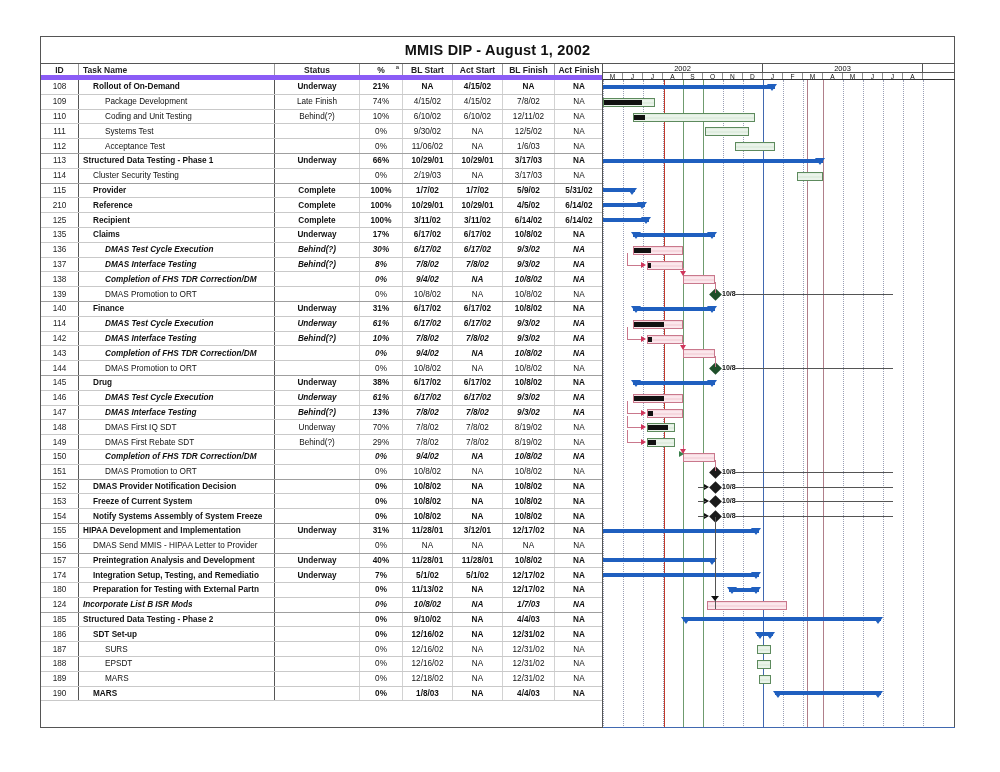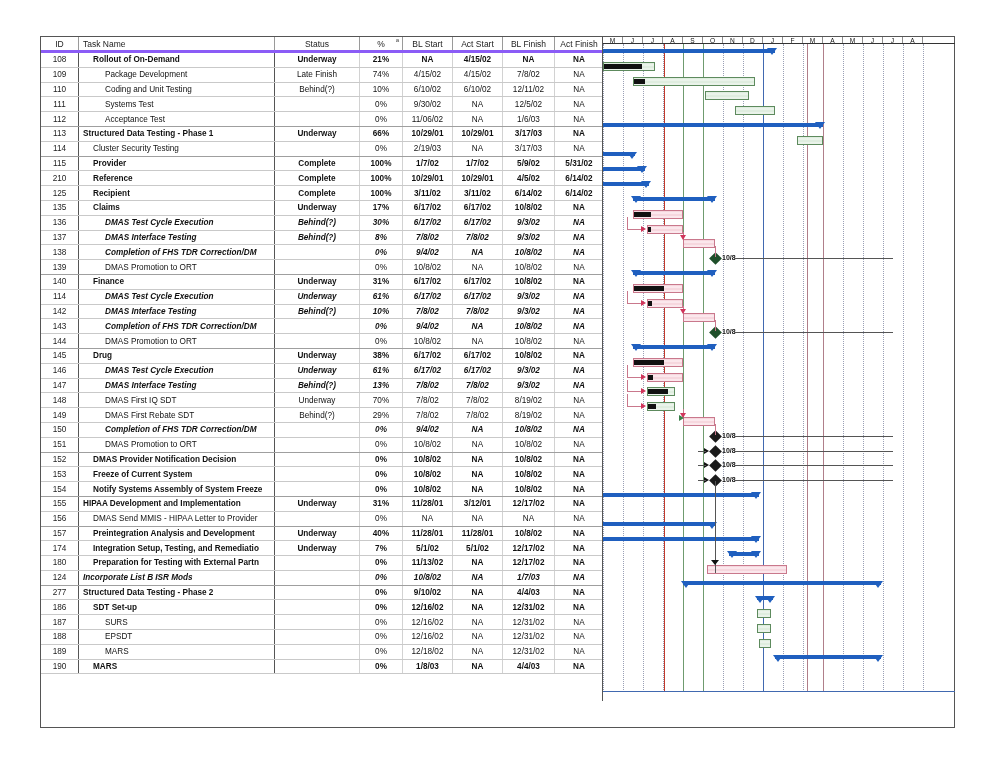--- a/index.html
+++ b/index.html
@@ -3,21 +3,21 @@
 <meta charset="utf-8">
 <style>
   html,body{margin:0;padding:0;background:#ffffff;}
   body{width:1000px;height:772px;overflow:hidden;font-family:"Liberation Sans",sans-serif;}
   .page{position:relative;width:1000px;height:772px;background:#fff;}
   .frame{position:absolute;left:40px;top:36px;width:915px;height:692px;border:1px solid #555;background:#fff;box-sizing:border-box;}
   .title{height:26px;line-height:26px;text-align:center;font-size:14.5px;font-weight:bold;color:#111;border-bottom:1px solid #555;letter-spacing:.2px;}
   .grid{position:relative;display:flex;height:664px;}
   
   .tbl{width:562px;flex:0 0 562px;border-right:1px solid #555;box-sizing:border-box;}
-  .hdr{display:flex;height:16px;border-bottom:3px solid #8b5cf6;box-sizing:border-box;}
+  .hdr{display:flex;height:16px;border-bottom:5px solid #8b5cf6;box-sizing:border-box;font-weight:bold;}
   .hdr > div{font-size:8.5px;color:#222;display:flex;align-items:center;justify-content:center;
              border-right:1px solid #9a9a9a;box-sizing:border-box;height:100%;}
   .hdr > div:last-child{border-right:none;}
   .c-id{width:38px;flex:0 0 38px;}
   .c-task{width:196px;flex:0 0 196px;justify-content:flex-start!important;padding-left:4px;}
   .c-status{width:85px;flex:0 0 85px;}
   .c-pct{width:43px;flex:0 0 43px;position:relative;}
   .c-bls{width:50px;flex:0 0 50px;}
   .c-acs{width:50px;flex:0 0 50px;}
   .c-blf{width:52px;flex:0 0 52px;}
@@ -73,20 +73,21 @@
   .arrow-dn{position:absolute;width:0;height:0;border-left:3.5px solid transparent;
             border-right:3.5px solid transparent;border-top:5px solid #d0355b;}
   .plot-bottom{position:absolute;left:0;right:0;bottom:0;border-bottom:1px solid #4169b0;}
 </style>
 </head>
 <body>
 
 <div class="page">
   <div class="frame">
 
+    <div class="title">MMIS DIP - August 1, 2002</div>
 
     <div class="grid">
 
       <div class="tbl">
         <div class="hdr">
           <div class="c-id">ID</div>
           <div class="c-task">Task Name</div>
           <div class="c-status">Status</div>
           <div class="c-pct">
             <span>%</span>
@@ -452,21 +453,21 @@
               <div class="c-id ">124</div>
               <div class="c-task red ">Incorporate List B ISR Mods</div>
               <div class="c-status red"></div>
               <div class="c-pct red">0%</div>
               <div class="c-bls red">10/8/02</div>
               <div class="c-acs red">NA</div>
               <div class="c-blf red">1/7/03</div>
               <div class="c-acf red">NA</div>
             </div>
             <div class="row">
-              <div class="c-id ">277</div>
+              <div class="c-id ">185</div>
               <div class="c-task b ">Structured Data Testing - Phase 2</div>
               <div class="c-status b"></div>
               <div class="c-pct b">0%</div>
               <div class="c-bls b">9/10/02</div>
               <div class="c-acs b">NA</div>
               <div class="c-blf b">4/4/03</div>
               <div class="c-acf b">NA</div>
             </div>
             <div class="row">
               <div class="c-id ">186</div>
@@ -515,20 +516,24 @@
               <div class="c-pct b">0%</div>
               <div class="c-bls b">1/8/03</div>
               <div class="c-acs b">NA</div>
               <div class="c-blf b">4/4/03</div>
               <div class="c-acf b">NA</div>
             </div>
           </div>
       </div>
 
       <div class="gantt">
+        <div class="yearrow" id="year-host">
+            <div style="width: 160px; flex: 0 0 160px;">2002</div>
+            <div style="width: 160px; flex: 0 0 160px;">2003</div>
+          </div>
         <div class="monthrow" id="month-host">
             <div>M</div>
             <div>J</div>
             <div>J</div>
             <div>A</div>
             <div>S</div>
             <div>O</div>
             <div>N</div>
             <div>D</div>
             <div>J</div>

